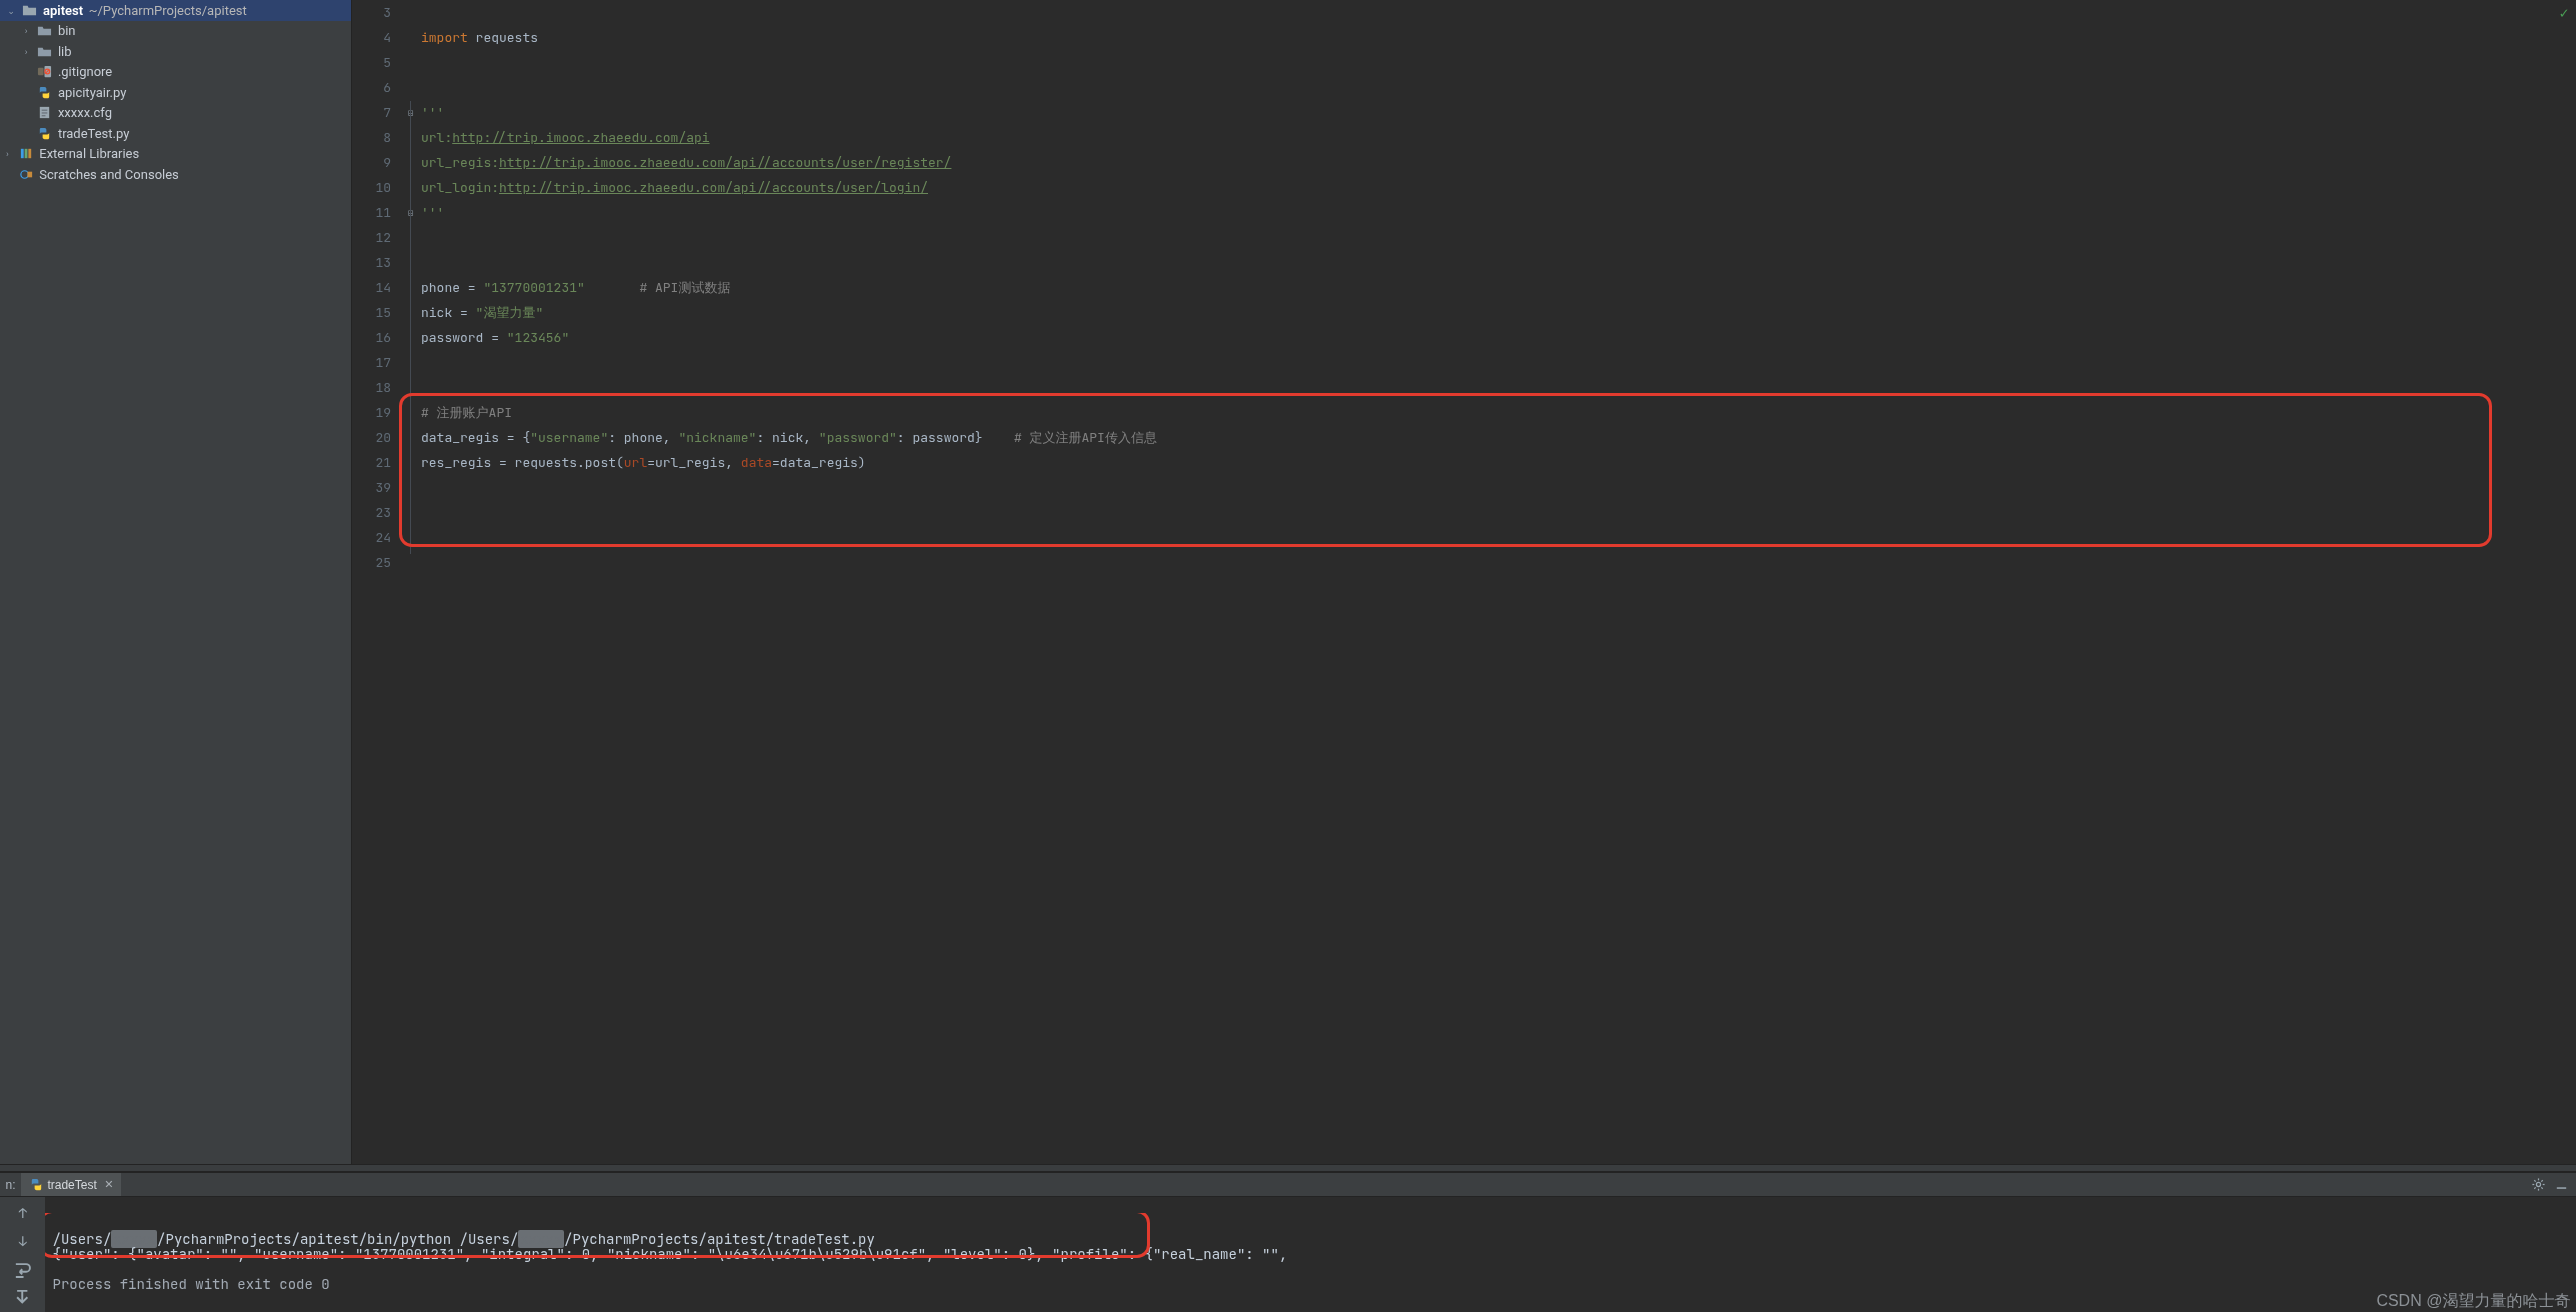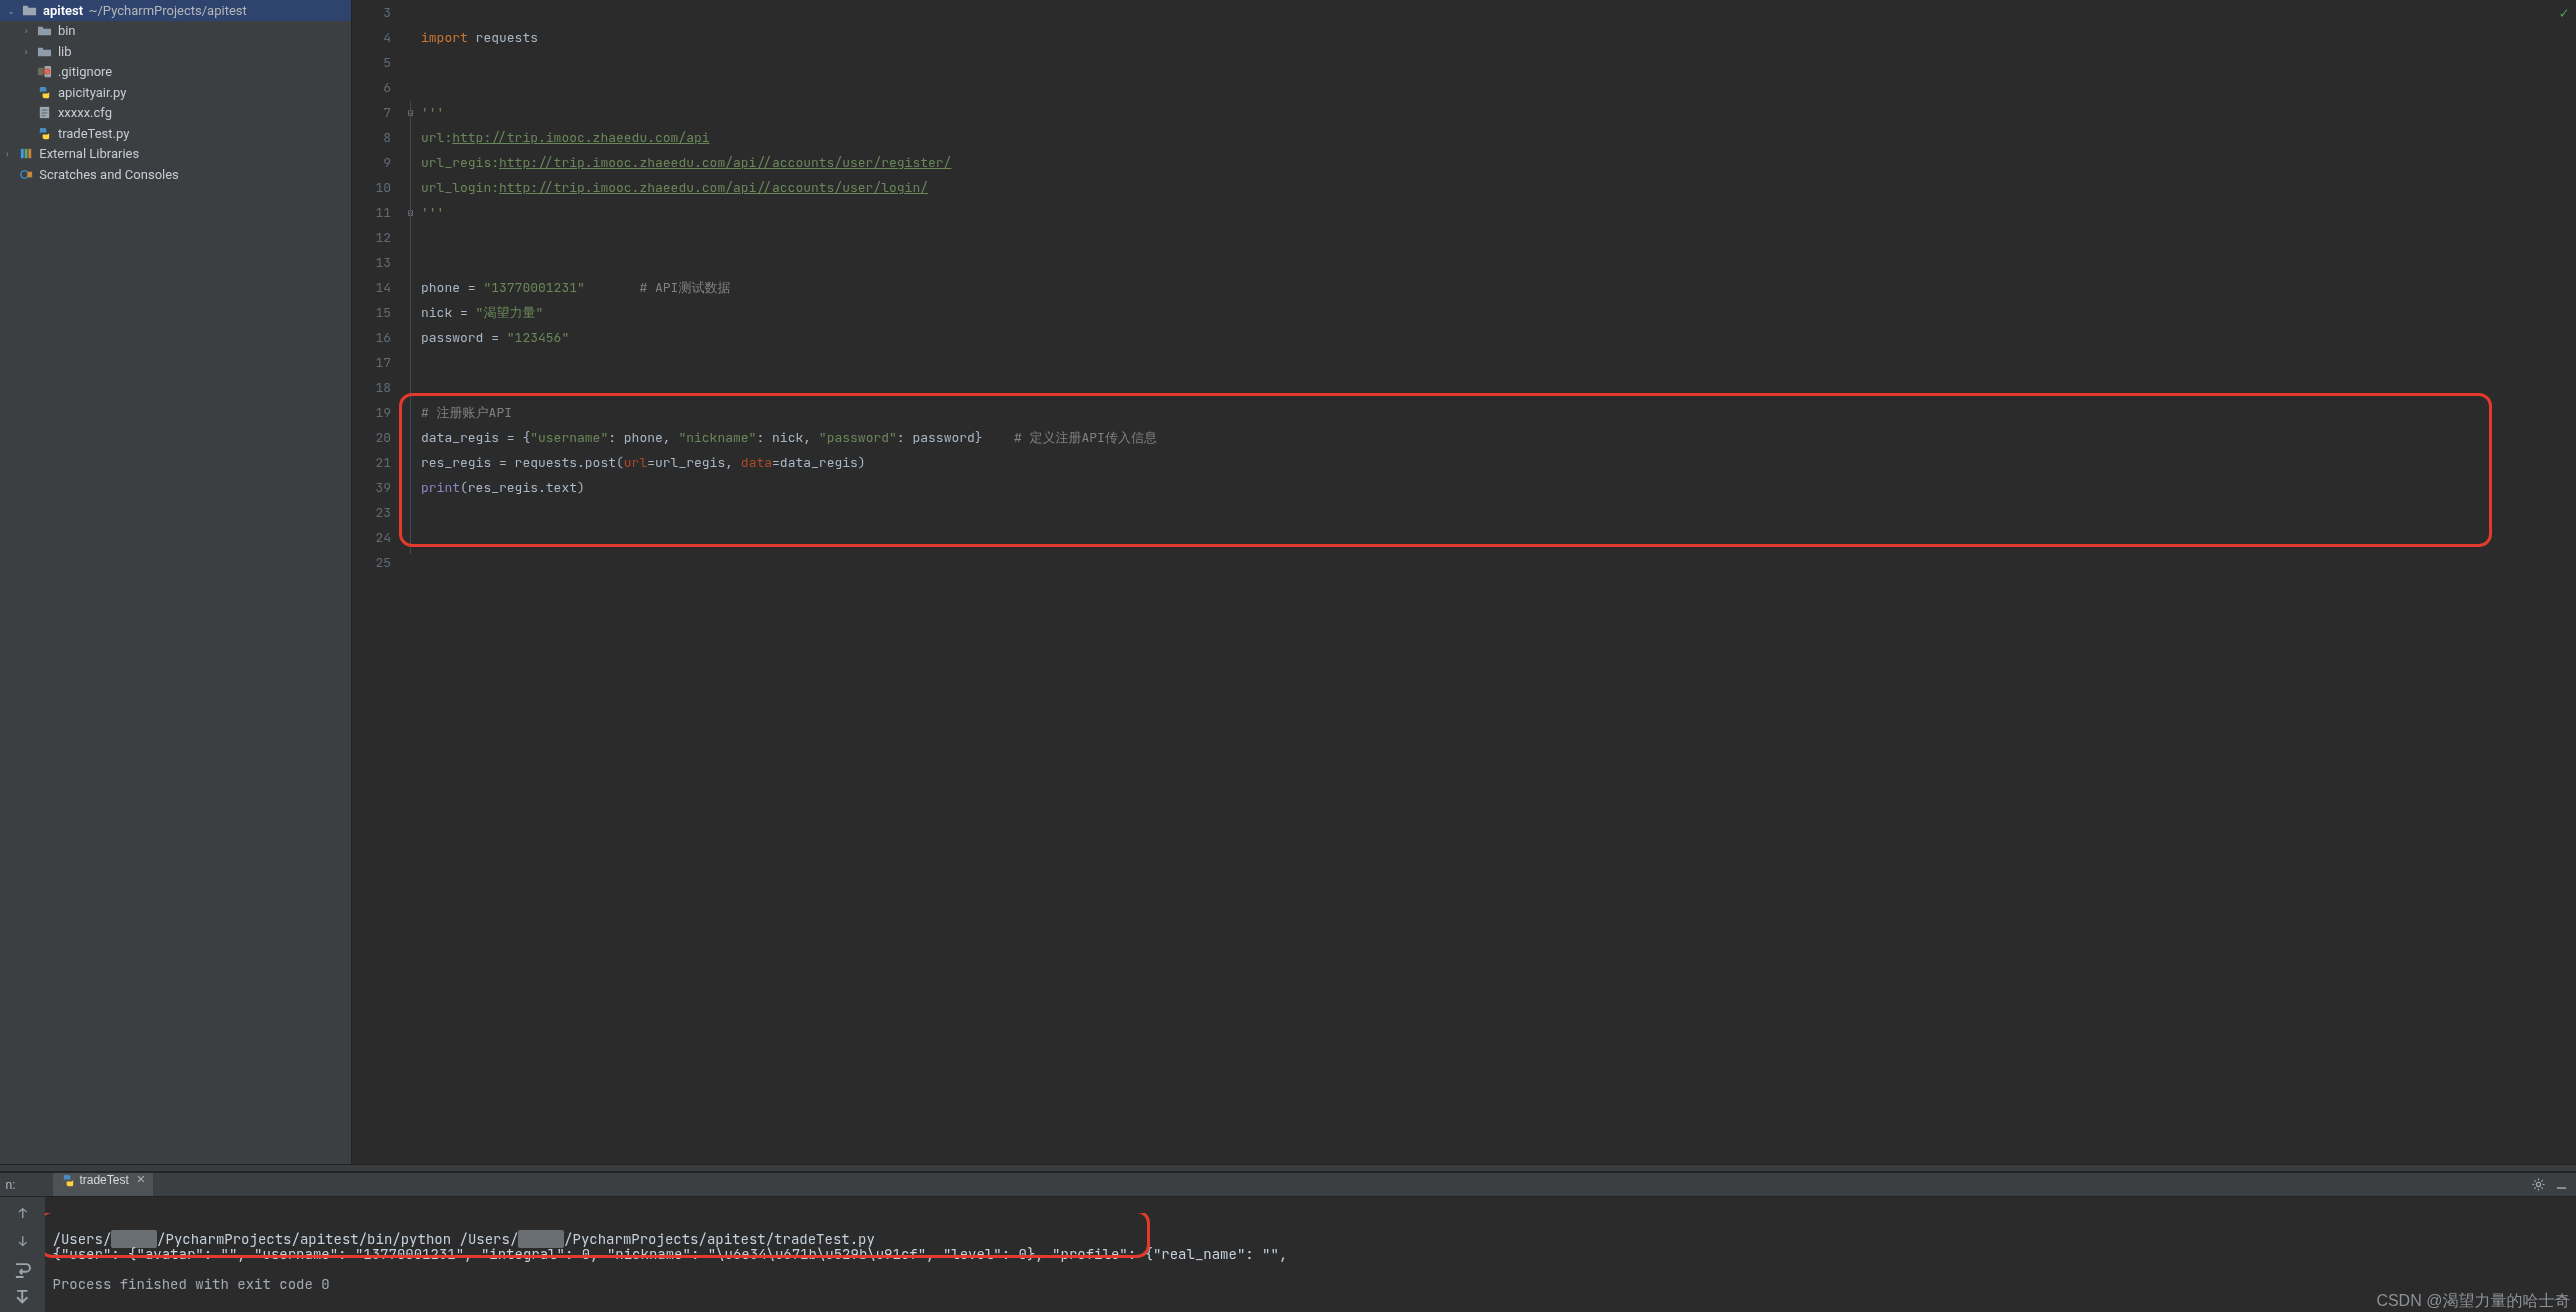--- a/index.html
+++ b/index.html
@@ -94,24 +94,24 @@
 
   
   .run-pane { height: 140px; display:flex; flex-direction:column; background:#2b2b2b; border-top:0.9px solid #232323;}
   .run-tabs-row {
     display:flex; align-items:center; height:24px;
     background:#3c3f41; border-bottom:0.9px solid #232323;
     position:relative;
   }
   .run-label { color:#adb6bf; font-family:-apple-system,sans-serif; font-size:12px; padding:0 5.6px;}
   .run-tab {
-    display:flex; align-items:flex-start; gap:3.7px;
+    display:flex; align-items:center; gap:3.7px;
     padding:0 7.5px; height:100%;
     background:#4e5254; color:#d5d9dd;
-    font-family:-apple-system,sans-serif; font-size:12px;margin-left:32px;
+    font-family:-apple-system,sans-serif; font-size:12px;
   }
   .run-tab .close-x { color:#a8aeb4; font-size:11.2px; padding-left:3.7px;}
   .run-tools-right { margin-left:auto; display:flex; gap:7.5px; padding-right:7.5px; color:#9aa7b0;}
   .run-body { flex:1; display:flex; min-height:0; position:relative;}
   .run-leftbar {
     width:45px; background:#3c3f41; display:flex; flex-direction:column; align-items:center; gap:7.5px; padding-top:5.6px;
     flex-shrink:0;
   }
   .run-leftbar .tbtn { color:#9aa7b0; width:20.5px; height:20.5px; display:flex; align-items:center; justify-content:center;}
   .run-console {
@@ -280,21 +280,20 @@
             <div class="code-line"></div>
             <div class="code-line"></div>
             <div class="code-line">phone = <span class="tk-str">"13770001231"</span>       <span class="tk-comm"># API测试数据</span></div>
             <div class="code-line">nick = <span class="tk-str">"渴望力量"</span></div>
             <div class="code-line">password = <span class="tk-str">"123456"</span></div>
             <div class="code-line"></div>
             <div class="code-line"></div>
             <div class="code-line"><span class="tk-comm"># 注册账户API</span></div>
             <div class="code-line">data_regis = {<span class="tk-str">"username"</span>: phone, <span class="tk-str">"nickname"</span>: nick, <span class="tk-str">"password"</span>: password}    <span class="tk-comm"># 定义注册API传入信息</span></div>
             <div class="code-line">res_regis = requests.post(<span class="tk-param">url</span>=url_regis, <span class="tk-param">data</span>=data_regis)</div>
-            <div class="code-line"><span class="tk-builtin">print</span>(res_regis.text)</div>
             <div class="code-line"></div>
             <div class="code-line"></div>
           </div>
       </div>
     </section>
   </div>
 
   <div class="divider-h"></div>
 
   <section class="run-pane">

